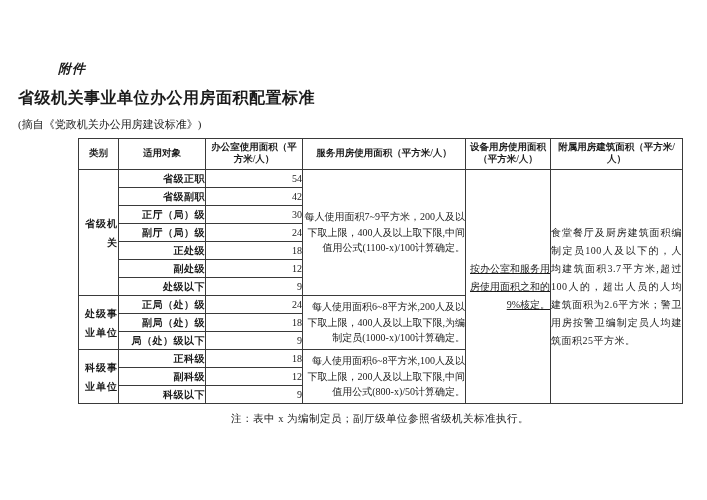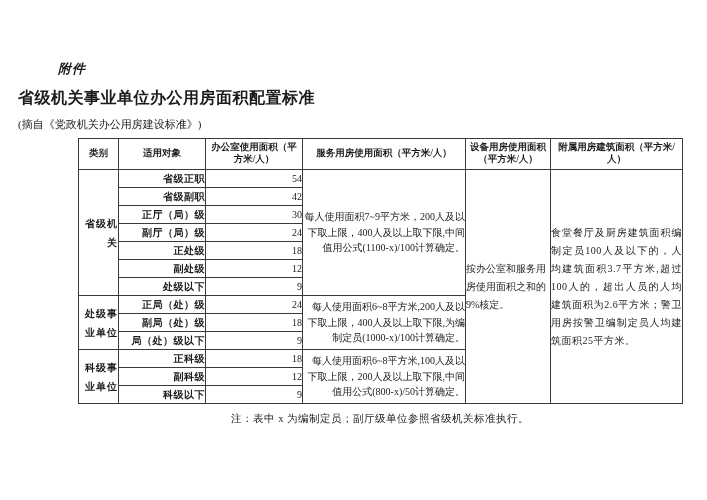--- a/index.html
+++ b/index.html
@@ -43,21 +43,21 @@
     font-weight:bold;text-align:right;
     padding:0 2px 0 7px;height:17px;line-height:1.15;letter-spacing:0.5px;
   }
   td.num{
     text-align:right;height:17px;
   }
   td.svc{
     text-align:right;padding:2px 5px 2px 7px;line-height:1.55;
   }
   td.eqp{
-    text-align:left;padding:0 8px;line-height:1.8;
+    text-align:right;padding:0 8px;line-height:1.8;text-decoration:underline;
   }
   td.aux{
     text-align:justify;padding:0 14px;line-height:1.8;letter-spacing:0.5px;
   }
   .note{
     position:absolute;left:80px;top:412px;width:600px;
     font-size:10.5px;letter-spacing:0.5px;text-align:center;
   }
 </style>
 </head>

